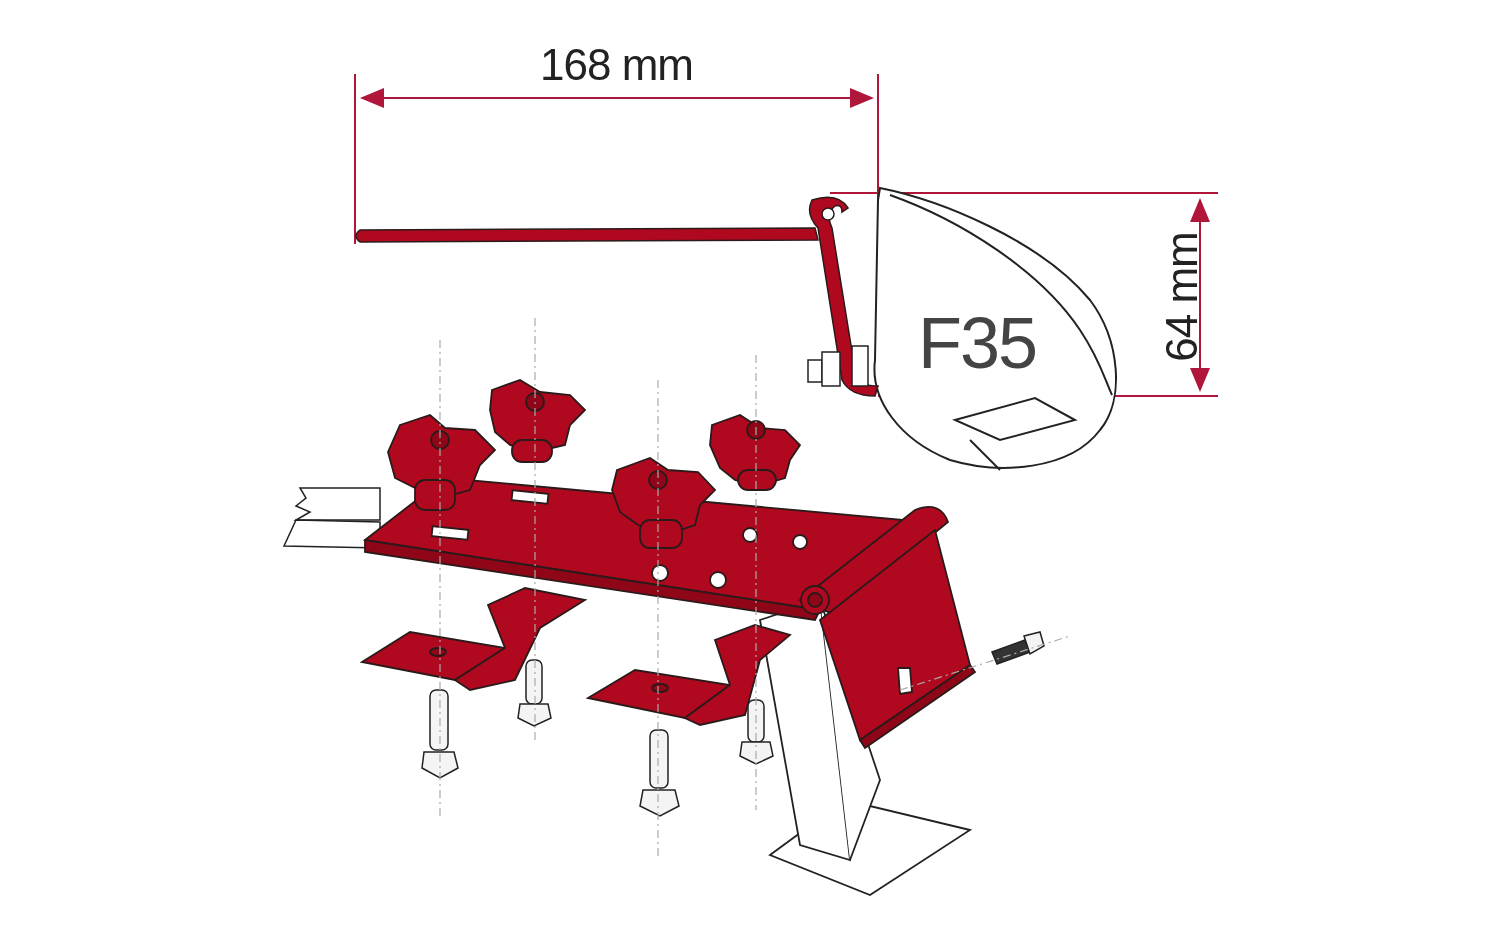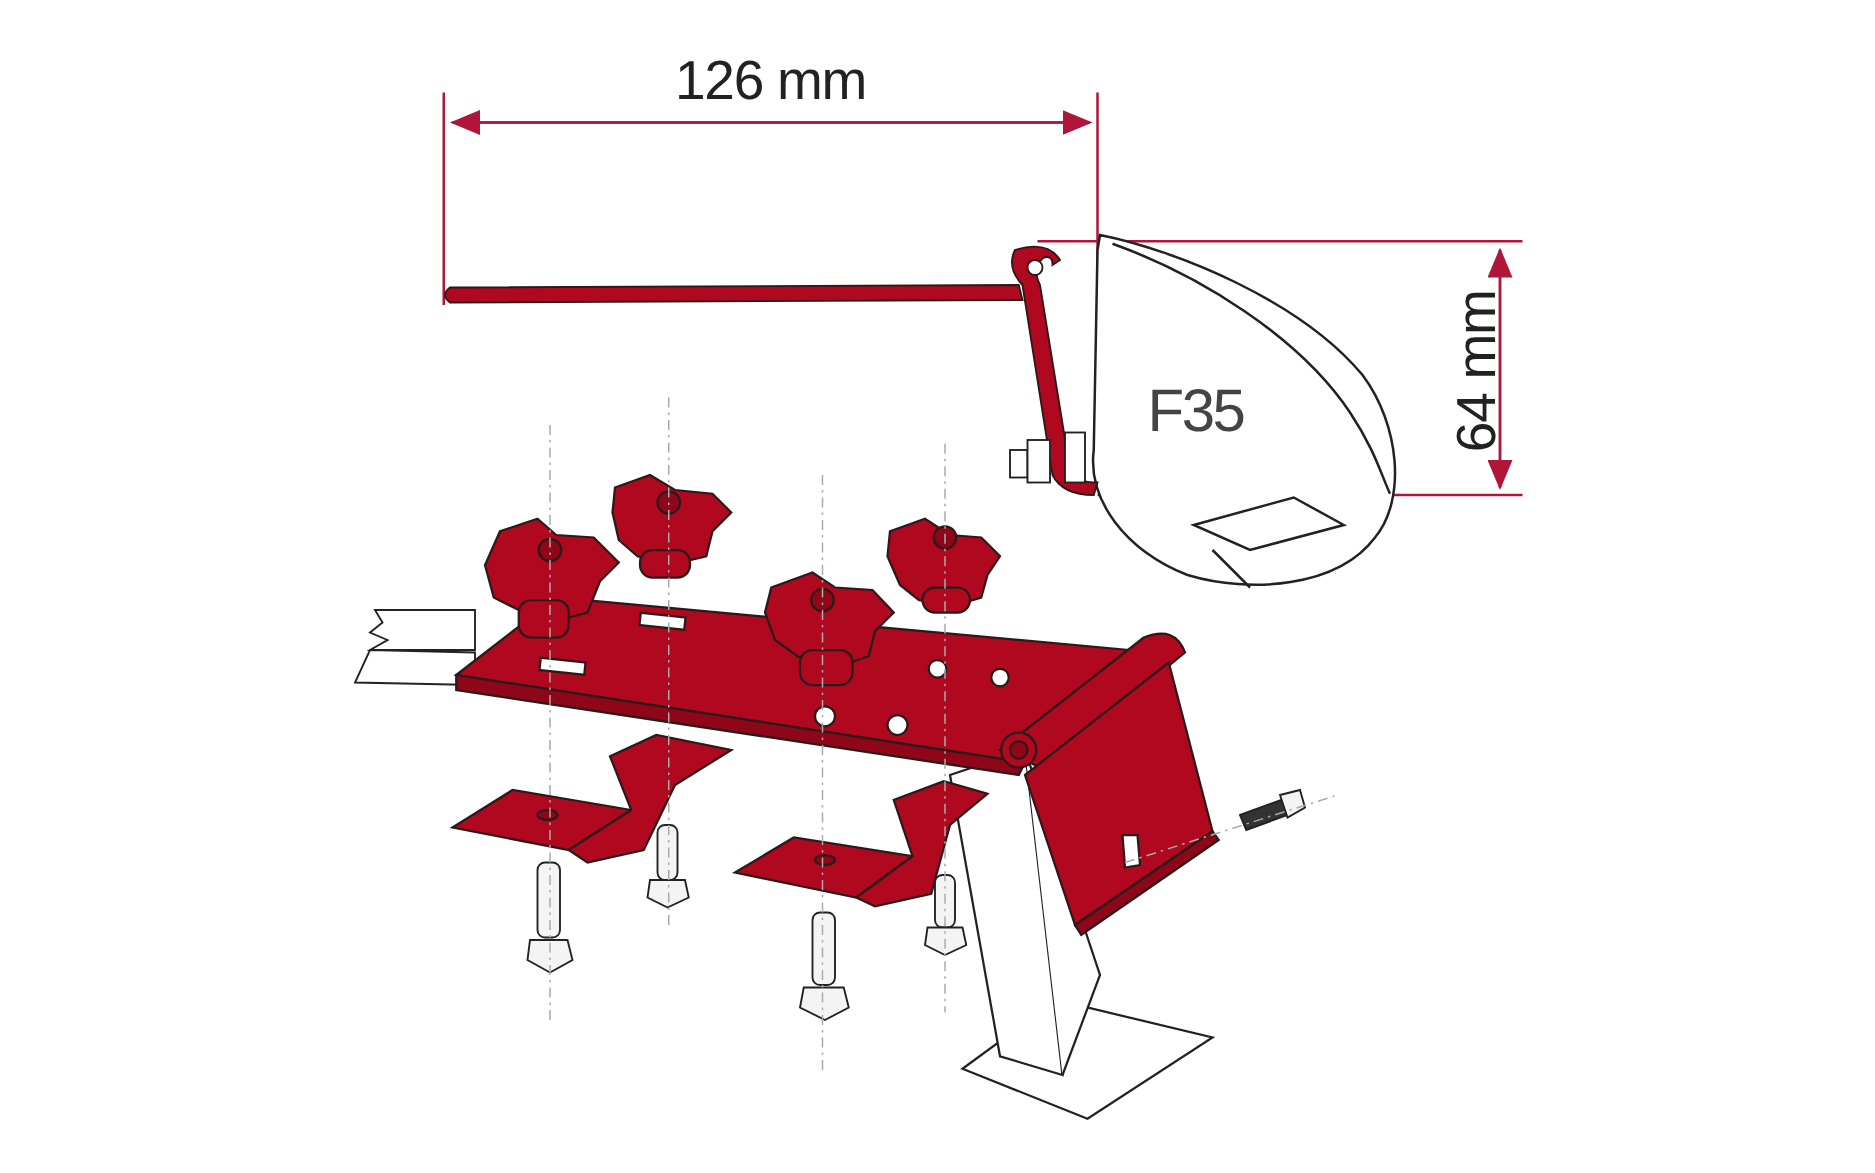--- a/index.html
+++ b/index.html
@@ -2,21 +2,21 @@
 <html><head>
 <meta charset="utf-8">
 <style>
   html, body { margin: 0; padding: 0; background: #ffffff; }
   body { width: 1500px; height: 938px; position: relative; overflow: hidden;
          font-family: "Liberation Sans", sans-serif; }
   #stage { position: absolute; left: 0; top: 0; width: 1500px; height: 938px; }
   .lbl { position: absolute; color: #222; font-family: "Liberation Sans", sans-serif; }
   .dim-h { left: 540px; top: 40px; font-size: 44px; letter-spacing: -1px; }
   .dim-v { left: 1112px; top: 272px; font-size: 44px; transform: rotate(-90deg); transform-origin: center; width: 140px; text-align: center; letter-spacing: -1px; }
-  .model { left: 918px; top: 302px; font-size: 48px; color: #444; font-weight: 300; letter-spacing: -2px; }
+  .model { left: 918px; top: 302px; font-size: 72px; color: #444; font-weight: 300; letter-spacing: -2px; }
 </style>
 </head>
 <body>
 
 <div id="stage">
 <svg width="1500" height="938" viewBox="0 0 1500 938">
   <defs>
     <marker id="arr" markerWidth="12" markerHeight="10" refX="11" refY="5" orient="auto">
       <path d="M0,0 L12,5 L0,10 z" fill="#b0153a"></path>
     </marker>
@@ -125,16 +125,16 @@
 
   <g stroke="#aaa" stroke-width="1.2" stroke-dasharray="8,4,2,4" fill="none">
     <line x1="440" y1="340" x2="440" y2="820"></line>
     <line x1="535" y1="318" x2="535" y2="740"></line>
     <line x1="658" y1="380" x2="658" y2="860"></line>
     <line x1="756" y1="355" x2="756" y2="810"></line>
     <line x1="900" y1="690" x2="1070" y2="636"></line>
   </g>
 </svg>
 
-<div class="lbl dim-h">126 mm</div>
+<div class="lbl dim-h">168 mm</div>
 <div class="lbl dim-v">64 mm</div>
 <div class="lbl model">F35</div>
 </div>
 
 </body></html>

